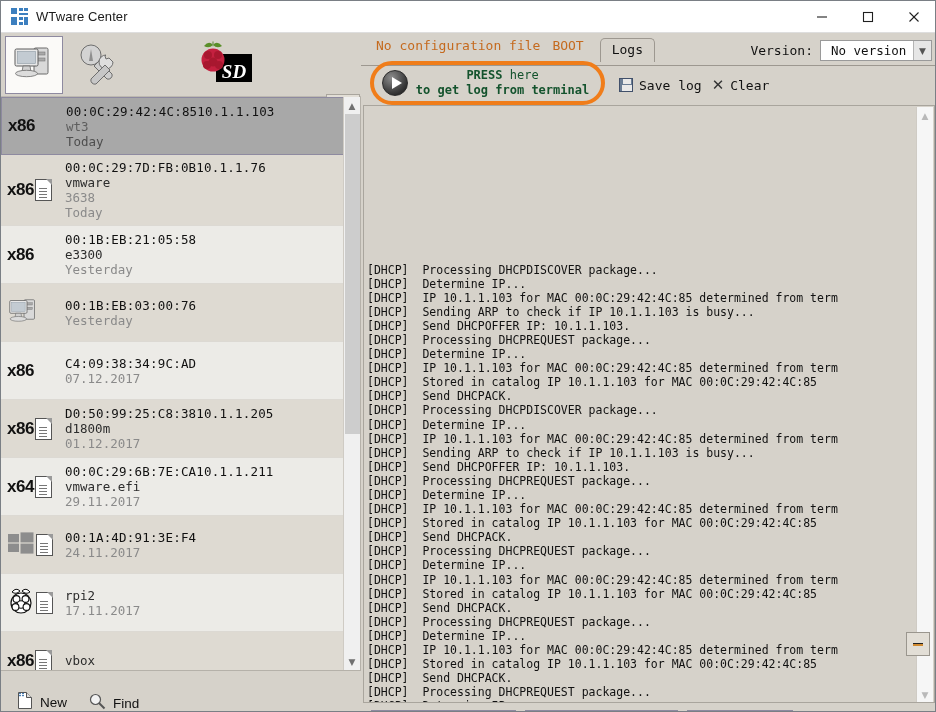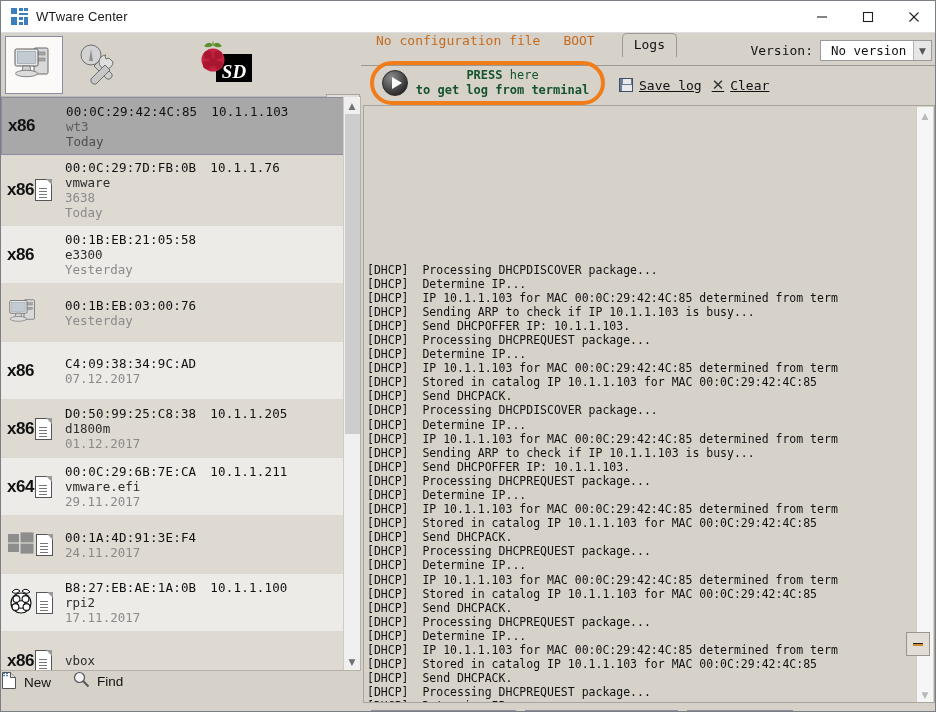--- a/index.html
+++ b/index.html
@@ -115,21 +115,21 @@
   .arch {
     font-family: "Liberation Sans", sans-serif;
     font-weight: bold; font-size: 17px; color: #111;
     letter-spacing: -.5px;
   }
   .row-body { flex: 1; min-width: 0; padding-left: 2px; }
   .row-line1 {
     font-size: 12.5px; color: #111; white-space: nowrap;
     letter-spacing: .2px;
   }
-  .row-line1 .ip { margin-left: 14px; }
+  .row-line1 .ip { margin-left: 0; }
   .row-line2 { font-size: 12.5px; color: #2c2c2c; }
   .row-line3 { font-size: 12.5px; color: #8a8a8a; }
   .row.sel .row-line2 { color: #5e5e5e; }
   .row.sel .row-line3 { color: #4e4e4e; }
 
   
   .doc-ico {
     width: 17px; height: 22px; flex: none;
     background: #fff; border: 1px solid #555;
     position: relative;
@@ -158,40 +158,39 @@
     position: absolute; left: 1px; top: 17px;
     width: 15px; height: 320px; background: #cdcdcd;
   }
 
   
   .list-footer {
     position: absolute; left: 0; top: 669px;
     width: 360px; height: 43px;
     background: #d6d2ca;
     border-top: 1px solid #b5b1a9;
-    display: flex; align-items: flex-start; gap: 22px;
-    padding-left: 0;
+    display: flex; align-items: flex-end; gap: 22px;
+    padding-left: 16px;
   }
   .footer-item {
     display: flex; align-items: center; gap: 7px;
     font-family: "Liberation Sans", sans-serif;
     font-size: 13.5px; color: #111;
   }
 
   
   .right {
     position: absolute; left: 360px; top: 32px;
     width: 576px; height: 680px;
     background: #d6d2ca;
   }
   .tabbar {
     position: relative; height: 32px;
-    display: flex; align-items: flex-start;
+    display: flex; align-items: center;
     padding-left: 9px;
-    gap: 11px;
   }
   .tab-static {
     font-size: 13px; color: #c56a1e;
     padding: 0 6px 7px 6px;
     white-space: nowrap;
   }
   .tab-active {
     font-size: 13px; color: #111;
     background: #d6d2ca;
     border: 1px solid #9d9890;
@@ -259,21 +258,21 @@
   }
   .press-txt b { font-weight: bold; }
   .press-txt .l2 { font-weight: bold; }
 
   .log-actions {
     position: absolute; left: 258px; top: 0;
     height: 38px; display: flex; align-items: center; gap: 10px;
   }
   .act {
     display: flex; align-items: center; gap: 6px;
-    font-size: 13px; color: #111; text-decoration: underline;
+    font-size: 13px; color: #111;
   }
   .save-ico {
     width: 14px; height: 14px;
     background: #6a7d95; border: 1px solid #41506a;
     position: relative; flex: none;
   }
   .save-ico:before {
     content: ""; position: absolute; left: 3px; top: 0;
     width: 8px; height: 5px; background: #e9e9e9;
   }
@@ -571,21 +570,20 @@
                 <circle cx="19.5" cy="20" r="3.4" fill="#fff" stroke="#111" stroke-width="1.1"></circle>
               </svg></span>
             <span class="doc-ico">
               <i style="top:8px"></i>
               <i style="top:11px"></i>
               <i style="top:14px"></i>
               <i style="top:17px"></i>
             </span>
           </div>
           <div class="row-body">
-            <div class="row-line1"><span>B8:27:EB:AE:1A:0B</span><span class="ip">10.1.1.100</span></div>
             <div class="row-line2">rpi2</div>
             <div class="row-line3">17.11.2017</div>
           </div>
         </div>
         <div class="row even">
           <div class="row-icons">
             <span class="arch">x86</span>
             <span class="doc-ico">
               <i style="top:8px"></i>
               <i style="top:11px"></i>

